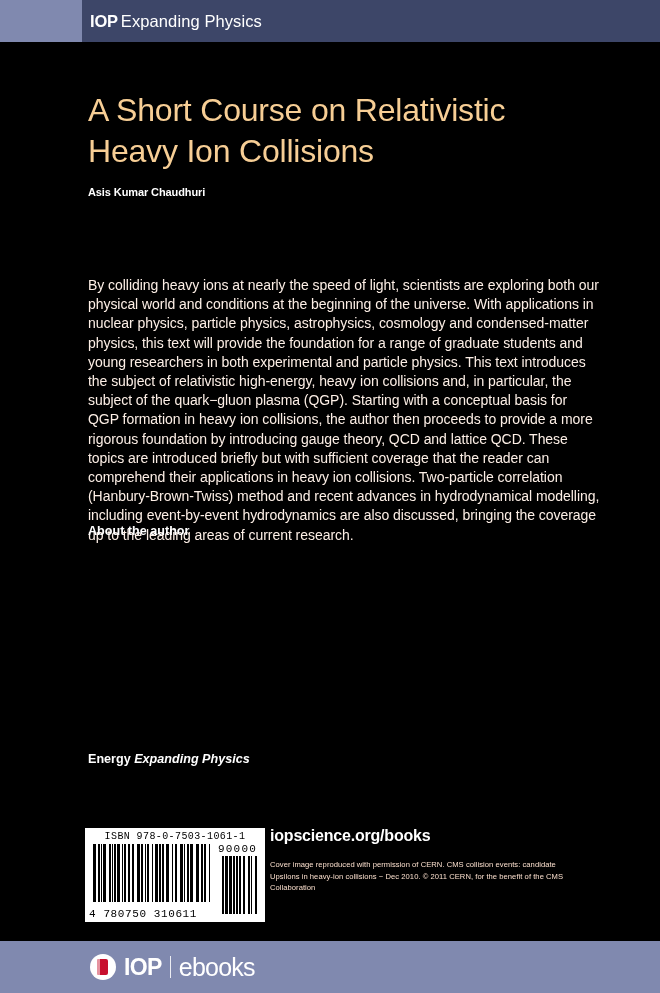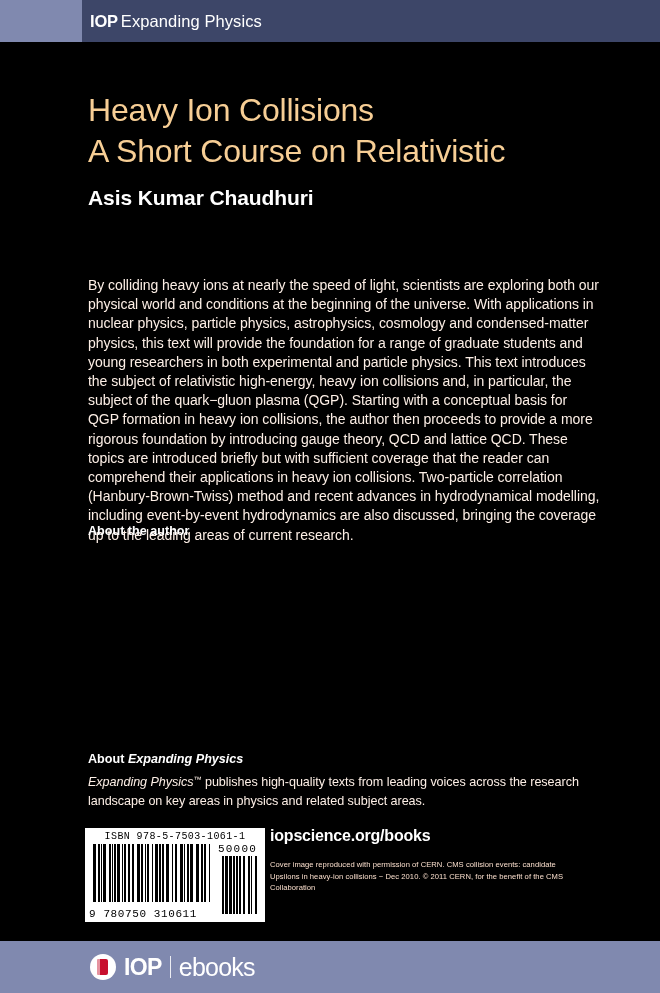--- a/index.html
+++ b/index.html
@@ -64,21 +64,21 @@
     font-weight: normal;
     letter-spacing: -0.2px;
   }
   .title .t-line { display: block; }
 
   .author {
     position: absolute;
     left: 88px;
     top: 186px;
     color: #ffffff;
-    font-size: 21px;
+    font-size: 11px;
     font-weight: bold;
     letter-spacing: -0.1px;
   }
 
   
   .blurb {
     position: absolute;
     left: 88px;
     top: 276px;
     width: 512px;
@@ -289,40 +289,39 @@
 <div class="cover">
 
   <div class="header-bar">
     <div class="header-left-block"></div>
     <div class="header-brand">
       <span class="iop">IOP</span><span class="sub">Expanding Physics</span>
     </div>
   </div>
 
   <div class="title">
+    <span class="t-line">A Short Course on Relativistic</span>
     <span class="t-line">Heavy Ion Collisions</span>
-    <span class="t-line">A Short Course on Relativistic</span>
   </div>
 
   <div class="author">Asis Kumar Chaudhuri</div>
 
   <div class="blurb">By colliding heavy ions at nearly the speed of light, scientists are exploring both our physical world and conditions at the beginning of the universe. With applications in nuclear physics, particle physics, astrophysics, cosmology and condensed-matter physics, this text will provide the foundation for a range of graduate students and young researchers in both experimental and particle physics. This text introduces the subject of relativistic high-energy, heavy ion collisions and, in particular, the subject of the quark−gluon plasma (QGP). Starting with a conceptual basis for QGP formation in  heavy ion collisions, the author then proceeds to provide a more rigorous foundation by introducing gauge theory, QCD and lattice QCD. These topics are introduced briefly but with sufficient coverage that the reader can comprehend their applications in heavy ion collisions. Two-particle correlation (Hanbury-Brown-Twiss) method and recent advances in hydrodynamical modelling, including event-by-event hydrodynamics are also discussed, bringing the coverage up to the leading areas of current research.</div>
 
   <div class="about-author">
     <div class="heading">About the author</div>
   </div>
 
   <div class="about-series">
-    <div class="heading"><span>About </span><em>Expanding Physics</em></div>
-    <div class="body"><em>Expanding Physics</em><sup>™</sup><span> publishes high-quality texts from leading voices across the research landscape on key areas in physics and related subject areas.</span></div>
+    <div class="heading"><span>Energy </span><em>Expanding Physics</em></div>
   </div>
 
   <div class="barcode-box">
-    <div class="bc-isbn">ISBN 978-5-7503-1061-1</div>
-    <div class="bc-addon-digits">50000</div>
+    <div class="bc-isbn">ISBN 978-0-7503-1061-1</div>
+    <div class="bc-addon-digits">90000</div>
     <div class="bc-main-bars">
         <i style="left:0px;width:3px"></i>
         <i style="left:5px;width:2px"></i>
         <i style="left:8px;width:1px"></i>
         <i style="left:10px;width:3px"></i>
         <i style="left:16px;width:2px"></i>
         <i style="left:19px;width:1px"></i>
         <i style="left:21px;width:2px"></i>
         <i style="left:24px;width:3px"></i>
         <i style="left:29px;width:1px"></i>
@@ -354,21 +353,21 @@
         <i style="left:3px;width:3px"></i>
         <i style="left:7px;width:3px"></i>
         <i style="left:11px;width:2px"></i>
         <i style="left:14px;width:2px"></i>
         <i style="left:17px;width:2px"></i>
         <i style="left:21px;width:2px"></i>
         <i style="left:26px;width:2px"></i>
         <i style="left:29px;width:1px"></i>
         <i style="left:33px;width:2px"></i>
       </div>
-    <div class="bc-digits">9  780750  310611</div>
+    <div class="bc-digits">4  780750  310611</div>
   </div>
 
   <a class="iopscience-url" href="#" style="text-decoration:none;">iopscience.org/books</a>
   <div class="cover-credit">Cover image reproduced with permission of CERN. CMS collision events: candidate Upsilons in heavy-ion collisions − Dec 2010. © 2011 CERN, for the benefit of the CMS Collaboration</div>
 
   <div class="footer-bar">
     <div class="footer-logo">
       <span class="book-mark"></span>
       <span class="footer-iop">IOP</span>
       <span class="footer-divider"></span>

